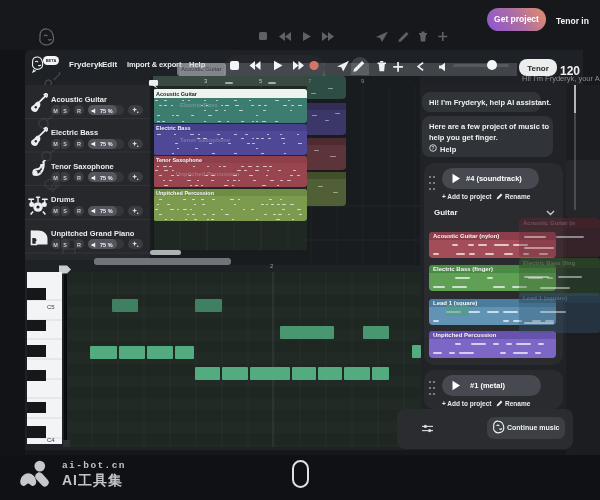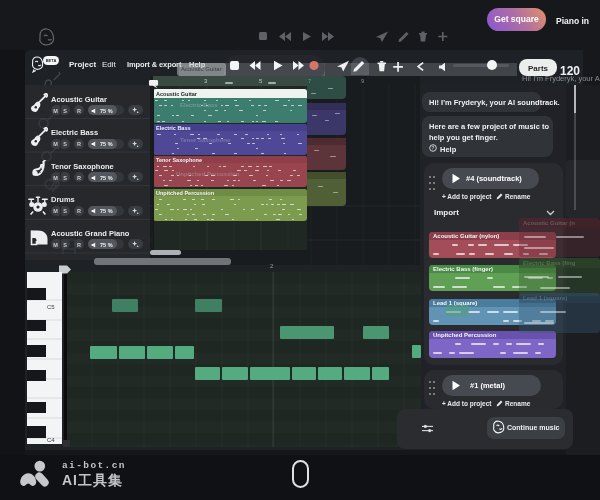--- a/index.html
+++ b/index.html
@@ -30,22 +30,22 @@
       <path d="M64 1 L70 5.5 L64 10 Z M70 1 L76 5.5 L70 10 Z"></path>
       <path d="M118 6 L130 0.5 L124 11 L122 7 Z"></path>
       <path d="M141 8.5 L148.5 1 L150.5 3 L143 10.5 L140.5 11 Z"></path>
       <path d="M161 2 h8 v1.5 h-1 l-0.8 7 h-4.4 l-0.8-7 h-1 Z M163.5 0.5 h3 v1.5 h-3 Z"></path>
       <path d="M184 1 h1.6 v3.7 h3.7 v1.6 h-3.7 v3.7 h-1.6 v-3.7 h-3.7 v-1.6 h3.7 Z"></path>
     </g>
   </svg>
 
   <div class="ab" style="left:487px;top:8px;width:59px;height:23px;border-radius:12px;
     background:linear-gradient(55deg,#8a55d2 0%,#b06fa0 55%,#e59067 100%);"></div>
-  <div class="tx" style="left:487px;top:14px;width:59px;text-align:center;font-size:8.5px;font-weight:bold;color:#fff;">Get square</div>
-  <div class="tx" style="left:556px;top:16px;font-size:8.5px;font-weight:bold;color:#f2f3f5;">Piano in</div>
+  <div class="tx" style="left:487px;top:14px;width:59px;text-align:center;font-size:8.5px;font-weight:bold;color:#fff;">Get project</div>
+  <div class="tx" style="left:556px;top:16px;font-size:8.5px;font-weight:bold;color:#f2f3f5;">Tenor in</div>
 </div>
 
 <div class="ab" style="left:0;top:50px;width:25px;height:410px;background:#121317;"></div>
 
 <div class="ab" style="left:25px;top:50px;width:575px;height:400px;background:#1e2126;border-radius:6px 0 0 0;"></div>
 
 <div class="ab" style="left:179px;top:63px;width:338px;height:13px;background:rgba(205,209,213,0.20);"></div>
 
 <div id="toolbar" class="ab" style="left:25px;top:50px;width:575px;height:35px;">
 
@@ -53,22 +53,22 @@
     <g fill="none" stroke="#f0f1f3" stroke-width="1.1">
       <path d="M7 1 C3.5 0.6 1.2 3 1.6 6 C1.9 8 0.8 9 2 10.8 C3.2 12.8 6 13.8 8.4 13 C10.8 12.2 12 10.2 11.6 7.4 C11.2 4 9.6 1.4 7 1 Z"></path>
       <path d="M4.2 5.8 C5 5.1 6.2 5.3 7 6"></path>
       <path d="M7.2 9.2 C8.2 9.9 9.5 9.7 10.1 8.8"></path>
       <path d="M3 13.5 L2 16 L4.8 14.6"></path>
     </g>
   </svg>
   <div class="ab" style="left:18px;top:6px;width:16px;height:9px;background:#f5f6f7;border-radius:5px;"></div>
   <div class="tx" style="left:18px;top:8px;width:16px;text-align:center;font-size:4px;font-weight:bold;color:#2a2c30;">BETA</div>
 
-  <div class="tx" style="left:44px;top:10px;font-size:8px;font-weight:bold;color:#eceef0;">Project</div>
-  <div class="tx" style="left:77px;top:10px;font-size:8px;font-weight:normal;color:#eceef0;">Edit</div>
+  <div class="tx" style="left:44px;top:10px;font-size:8px;font-weight:bold;color:#eceef0;">Fryderyk</div>
+  <div class="tx" style="left:77px;top:10px;font-size:8px;font-weight:bold;color:#eceef0;">Edit</div>
   <div class="tx" style="left:102px;top:10px;font-size:7.5px;font-weight:bold;color:#eceef0;letter-spacing:-0.1px;">Import &amp; export</div>
   <div class="tx" style="left:164px;top:10px;font-size:7.5px;font-weight:bold;color:#eceef0;">Help</div>
 
   <div class="ab" style="left:199px;top:5px;width:101px;height:26px;background:#24262c;border-radius:13px;"></div>
   <div class="ab" style="left:199px;top:13px;width:101px;height:13px;background:rgba(205,209,213,0.20);"></div>
   <svg class="ab" style="left:204px;top:10px;" width="93" height="11" viewBox="0 0 93 11">
     <g fill="#f4f5f7">
       <rect x="1" y="1" width="9" height="9" rx="2"></rect>
       <path d="M26 1 L20.5 5.5 L26 10 Z M31.5 1 L26 5.5 L31.5 10 Z"></path>
       <path d="M45 0.8 L53.5 5.5 L45 10.2 Z"></path>
@@ -90,21 +90,21 @@
     </g>
   </svg>
 
   <svg class="ab" style="left:413px;top:12px;" width="10" height="10" viewBox="0 0 10 10">
     <path d="M1 3.5 h2.2 L7 0.8 V9.2 L3.2 6.5 H1 Z" fill="#eef0f2"></path>
   </svg>
   <div class="ab" style="left:428px;top:14px;width:56px;height:3px;background:#56595f;border-radius:2px;"></div>
     <div class="ab" style="left:462px;top:10px;width:10px;height:10px;border-radius:50%;background:#f4f5f7;"></div>
 
   <div class="ab" style="left:494px;top:9px;width:38px;height:17px;background:#eceded;border-radius:8px;"></div>
-  <div class="tx" style="left:494px;top:14px;width:38px;text-align:center;font-size:8px;font-weight:bold;color:#26282c;">Parts</div>
+  <div class="tx" style="left:494px;top:14px;width:38px;text-align:center;font-size:8px;font-weight:bold;color:#26282c;">Tenor</div>
   <div class="tx" style="left:535px;top:14px;font-size:12px;font-weight:bold;color:#f0f1f3;">120 B</div>
 </div>
 
 <div class="ab" style="left:583px;top:50px;width:17px;height:35px;background:#17181c;"></div>
 <svg class="ab" style="left:42px;top:70px;" width="20" height="20" viewBox="0 0 22 22" opacity="0.3">
       <g stroke="#9a9da2" stroke-width="1.4" fill="none">
         <path d="M13 11 L20 4 M18.5 2.5 l1.5 1.5"></path>
         <path d="M9 11.5 c-1.5 -1 -4 -0.5 -5 1.5 c-0.8 1.6 -0.2 2.6 -1 4 c-0.8 1.5 0 3.5 1.5 4.2 c1.5 0.8 3.5 0.3 4.3 -1 c0.8 -1.4 0.2 -2.4 1 -4 c1 -2 0.5 -3.7 -0.8 -4.7 Z"></path>
       </g>
     </svg>
@@ -233,21 +233,21 @@
   <div class="tx" style="left:75px;top:123.3px;font-size:5.5px;font-weight:bold;color:#f2f3f5;">75&nbsp;%</div>
   <div class="ab" style="left:103px;top:120.8px;width:15px;height:10px;background:#3a3d42;border-radius:5px;"></div>
   <svg class="ab" style="left:107px;top:122.8px;" width="7" height="7" viewBox="0 0 8 8">
         <path d="M3 0 l0.8 2.2 L6 3 L3.8 3.8 L3 6 L2.2 3.8 L0 3 L2.2 2.2 Z" fill="#dfe1e4"></path>
         <circle cx="6.5" cy="6" r="0.9" fill="#dfe1e4"></circle>
       </svg>
   <svg class="ab" style="left:3px;top:142.4px;" width="21" height="21" viewBox="0 0 21 21">
         <path d="M3.5 3.5 h6.5 c5.5 0 9.5 3.5 9.5 8 v6 h-11 v-4.5 a2 2 0 0 0 -2 -2 h-3 Z" fill="#eceef0"></path>
         <path d="M3.5 3.5 v14 h5 v-3.5" fill="none" stroke="#eceef0" stroke-width="1.6"></path>
       </svg>
-  <div class="tx" style="left:26px;top:143.9px;font-size:7.5px;font-weight:bold;color:#eceef0;">Acoustic Grand Piano</div>
+  <div class="tx" style="left:26px;top:143.9px;font-size:7.5px;font-weight:bold;color:#eceef0;">Unpitched Grand Piano</div>
   <div class="ab" style="left:26px;top:154.4px;width:9px;height:10px;background:#3a3d42;border-radius:5px 2px 2px 5px;"></div>
   <div class="ab" style="left:35.5px;top:154.4px;width:9px;height:10px;background:#3a3d42;border-radius:2px 5px 5px 2px;"></div>
   <div class="tx" style="left:26px;top:156.9px;width:9px;text-align:center;font-size:5.5px;font-weight:bold;color:#c9cbd0;">M</div>
   <div class="tx" style="left:35.5px;top:156.9px;width:9px;text-align:center;font-size:5.5px;font-weight:bold;color:#c9cbd0;">S</div>
   <div class="ab" style="left:49px;top:154.4px;width:10px;height:10px;background:#3a3d42;border-radius:5px;"></div>
   <div class="tx" style="left:49px;top:156.9px;width:10px;text-align:center;font-size:5.5px;font-weight:bold;color:#c9cbd0;">R</div>
   <div class="ab" style="left:63px;top:154.4px;width:36px;height:10px;background:#33363a;border-radius:5px;"></div>
   <div class="ab" style="left:63px;top:154.4px;width:29px;height:10px;background:#53575d;border-radius:5px;"></div>
   <svg class="ab" style="left:66px;top:156.9px;" width="6" height="6" viewBox="0 0 10 10">
         <path d="M1 3.5 h2.2 L7 0.8 V9.2 L3.2 6.5 H1 Z" fill="#eef0f2"></path>
@@ -518,21 +518,21 @@
 <svg class="ab" style="left:148px;top:79px;" width="11" height="10" viewBox="0 0 12 11">
   <path d="M2.5 1 h7 a1.5 1.5 0 0 1 1.5 1.5 v3.5 a1.5 1.5 0 0 1 -1.5 1.5 h-1.5 l2.5 3 -5 -3 h-3 a1.5 1.5 0 0 1 -1.5 -1.5 v-3.5 a1.5 1.5 0 0 1 1.5 -1.5 Z" fill="#eef0f2"></path>
 </svg>
 
 <div class="ab" style="left:150px;top:250px;width:31px;height:5px;background:#aeb1b5;border-radius:3px;"></div>
 
 <div id="chat" class="ab" style="left:420px;top:85px;width:146px;height:325px;background:#202227;"></div>
 <div id="ghostcol" class="ab" style="left:566px;top:85px;width:34px;height:370px;background:#1b1d21;"></div>
 <div class="ab" style="left:566px;top:160px;width:34px;height:58px;background:rgba(44,46,51,0.55);border-radius:4px 0 0 4px;"></div>
 <div class="ab" style="left:422px;top:92px;width:119px;height:20px;background:#303337;border-radius:8px;"></div>
-<div class="tx" style="left:429px;top:98px;font-size:7.5px;font-weight:bold;color:#eff1f3;">Hi! I'm Fryderyk, your AI soundtrack.</div>
+<div class="tx" style="left:429px;top:98px;font-size:7.5px;font-weight:bold;color:#eff1f3;">Hi! I'm Fryderyk, help AI assistant.</div>
 <div class="ab" style="left:422px;top:116px;width:131px;height:41px;background:#303337;border-radius:8px;"></div>
 <div class="tx" style="left:429px;top:122px;font-size:7.5px;font-weight:bold;color:#eff1f3;">Here are a few project of music to</div>
 <div class="tx" style="left:429px;top:133px;font-size:7.5px;font-weight:bold;color:#eff1f3;">help you get finger.</div>
 <svg class="ab" style="left:429px;top:144px;" width="8" height="8" viewBox="0 0 8 8">
       <circle cx="4" cy="4" r="3.3" fill="none" stroke="#dfe2e5" stroke-width="0.9"></circle>
       <text x="4" y="5.8" font-size="5" fill="#dfe2e5" text-anchor="middle" font-family="Liberation Sans">?</text>
     </svg>
 <div class="tx" style="left:440px;top:145px;font-size:7.5px;font-weight:bold;color:#eff1f3;">Help</div>
 <div class="ab" style="left:424px;top:163px;width:139px;height:202px;background:#292b2f;border-radius:10px;"></div>
 <div class="ab" style="left:429px;top:176px;width:2px;height:2px;border-radius:1px;background:#97999d;"></div>
@@ -544,21 +544,21 @@
 <div class="ab" style="left:442px;top:168px;width:97px;height:21px;background:#46494f;border-radius:11px;"></div>
 <svg class="ab" style="left:451px;top:173px;" width="10" height="11" viewBox="0 0 10 11">
       <path d="M1.5 0.8 L9 5.5 L1.5 10.2 Z" fill="#fff"></path>
     </svg>
 <div class="tx" style="left:466px;top:174px;font-size:7.5px;font-weight:bold;color:#fff;">#4 (soundtrack)</div>
 <div class="tx" style="left:442px;top:192.5px;font-size:6.5px;font-weight:bold;color:#e9ebee;">+ Add to project</div>
 <svg class="ab" style="left:496px;top:193px;" width="7" height="7" viewBox="0 0 12 12">
       <path d="M1 11 l1-3.5 L8.5 1 l2.5 2.5 -6.5 6.5 Z" fill="#e9ebee"></path>
     </svg>
 <div class="tx" style="left:505px;top:192.5px;font-size:6.5px;font-weight:bold;color:#e9ebee;">Rename</div>
-<div class="tx" style="left:434px;top:208px;font-size:8px;font-weight:bold;color:#eff1f3;">Import</div>
+<div class="tx" style="left:434px;top:208px;font-size:8px;font-weight:bold;color:#eff1f3;">Guitar</div>
 <svg class="ab" style="left:546px;top:210px;" width="9" height="6" viewBox="0 0 9 6">
       <path d="M1 1 L4.5 4.5 L8 1" stroke="#c6c9cd" stroke-width="1.4" fill="none"></path>
     </svg>
 <div class="ab" style="left:429px;top:232px;width:127px;height:26px;background:#a34d59;border-radius:4px;"></div>
 <div class="ab" style="left:429px;top:232px;width:127px;height:8px;background:#8c3f4b;border-radius:4px 4px 0 0;"></div>
 <div class="tx" style="left:433px;top:233px;font-size:6px;font-weight:bold;color:#f4f5f7;">Acoustic Guitar (nylon)</div>
 <div class="dash" style="left:452px;top:244px;width:6px;"></div>
 <div class="dash" style="left:468px;top:244px;width:6px;"></div>
 <div class="dash" style="left:478px;top:244px;width:9px;"></div>
 <div class="dash" style="left:494px;top:244px;width:15px;"></div>

